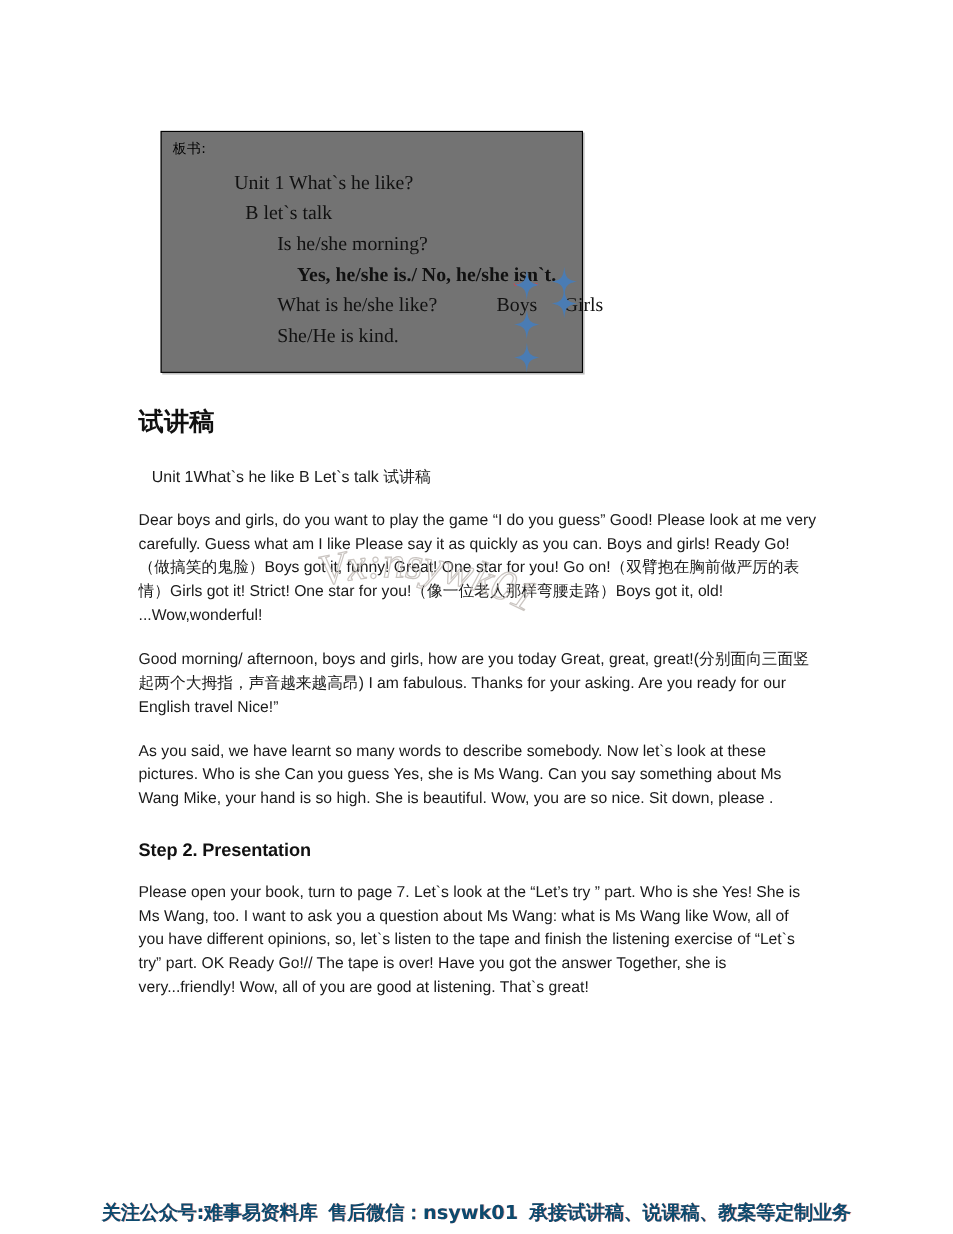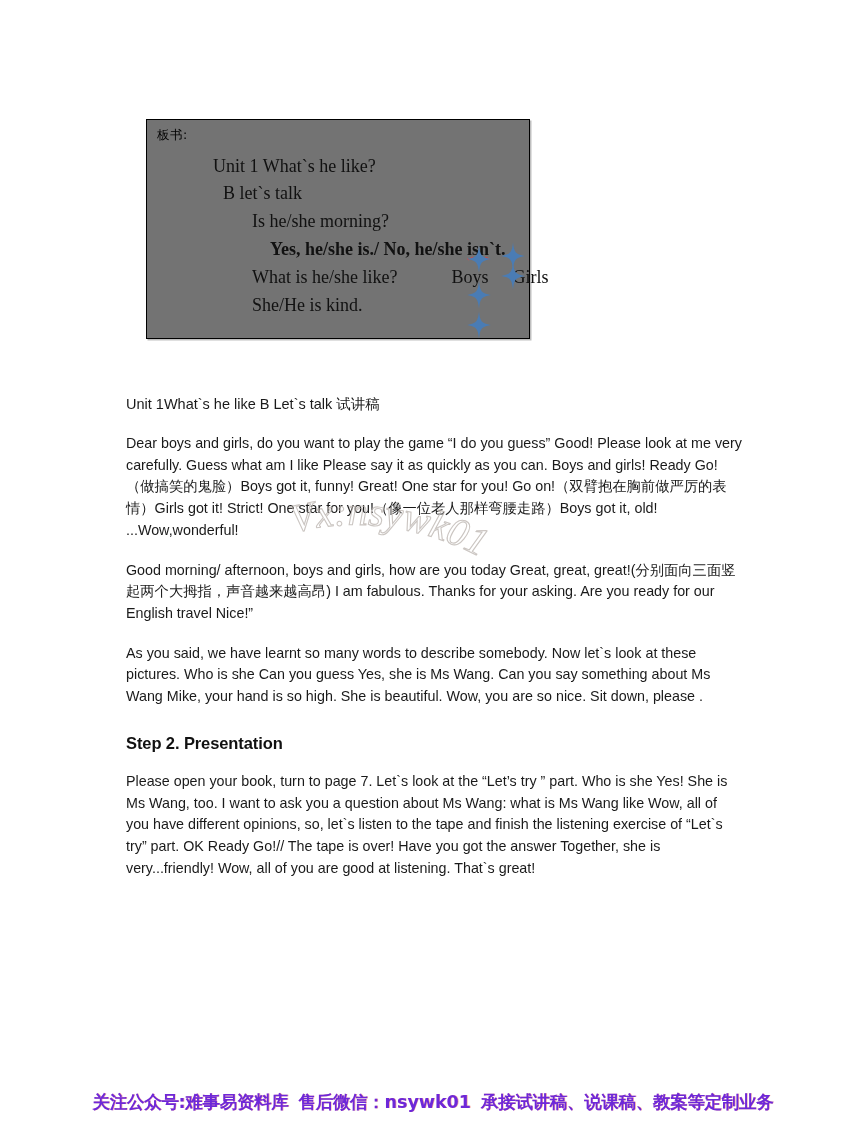--- a/index.html
+++ b/index.html
@@ -88,21 +88,21 @@
   h1#title-zh {
     margin: 0;
     font-family: "DejaVu Sans", sans-serif;
     font-size: 23px;
     font-weight: bold;
     color: #111;
     line-height: 1.3;
     letter-spacing: 0px;
   }
   p.subtitle {
-    margin: 24px 0 0 0;
+    margin: 24px 0 0 12px;
     font-size: 14.5px;
     line-height: 1.45;
     color: #1a1a1a;
   }
   h2.step {
     margin: 26px 0 0 0;
     font-size: 16.5px;
     font-weight: bold;
     color: #111;
     letter-spacing: -0.1px;
@@ -209,28 +209,29 @@
       <path id="wmcurve" d="M5,35 Q120,5 235,85"></path>
     </defs>
     <text>
       <textPath href="#wmcurve" startOffset="0">Vx:nsywk01</textPath>
     </text>
   </svg>
 </div>
 
 <div id="doc">
 
+  <h1 id="title-zh">试讲稿</h1>
 
   <p class="subtitle">Unit 1What`s he like B Let`s talk 试讲稿</p>
 
 
   <p class="para">Dear boys and girls, do you want to play the game “I do you guess” Good! Please look at me very carefully. Guess what am I like Please say it as quickly as you can. Boys and girls! Ready Go!（做搞笑的鬼脸）Boys got it, funny! Great! One star for you! Go on!（双臂抱在胸前做严厉的表情）Girls got it! Strict! One star for you!（像一位老人那样弯腰走路）Boys got it, old! ...Wow,wonderful!</p>
   <p class="para">Good morning/ afternoon, boys and girls, how are you today Great, great, great!(分别面向三面竖起两个大拇指，声音越来越高昂) I am fabulous. Thanks for your asking. Are you ready for our English travel Nice!”</p>
   <p class="para">As you said, we have learnt so many words to describe somebody. Now let`s look at these pictures. Who is she Can you guess Yes, she is Ms Wang. Can you say something about Ms Wang Mike, your hand is so high. She is beautiful. Wow, you are so nice. Sit down, please .</p>
 
   <h2 class="step">Step 2. Presentation</h2>
 
   <p class="para">Please open your book, turn to page 7. Let`s look at the “Let’s try ” part. Who is she Yes! She is Ms Wang, too. I want to ask you a question about Ms Wang: what is Ms Wang like Wow, all of you have different opinions, so, let`s listen to the tape and finish the listening exercise of “Let`s try” part. OK Ready Go!// The tape is over! Have you got the answer Together, she is very...friendly! Wow, all of you are good at listening. That`s great!</p>
 </div>
 
-<div id="footer" style="color: #6d28d9;">
+<div id="footer" style="color: #0c4a6e;">
   <span class="seg">关注公众号:难事易资料库</span><span class="gap"></span><span class="seg">售后微信：</span><span class="seg wx-id">nsywk01</span><span class="gap"></span><span class="seg">承接试讲稿、说课稿、教案等定制业务</span>
 </div>
 
 </body></html>

